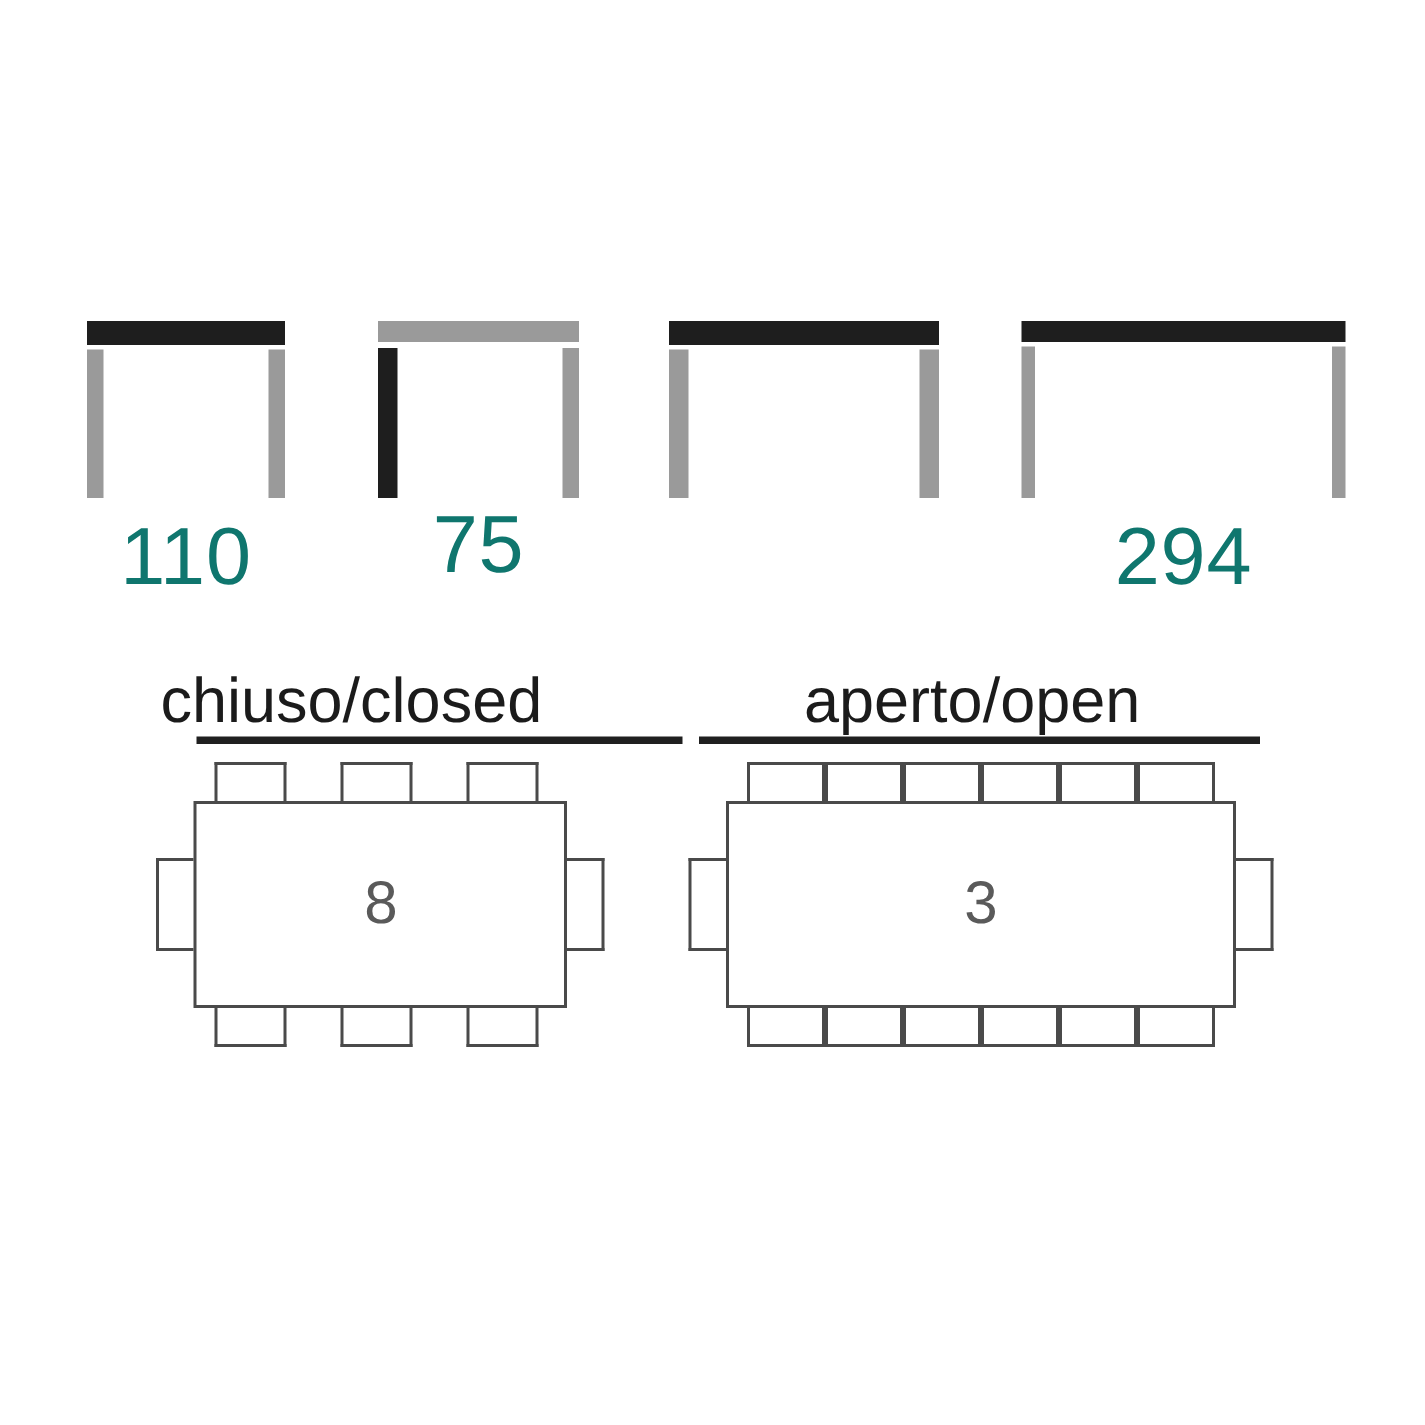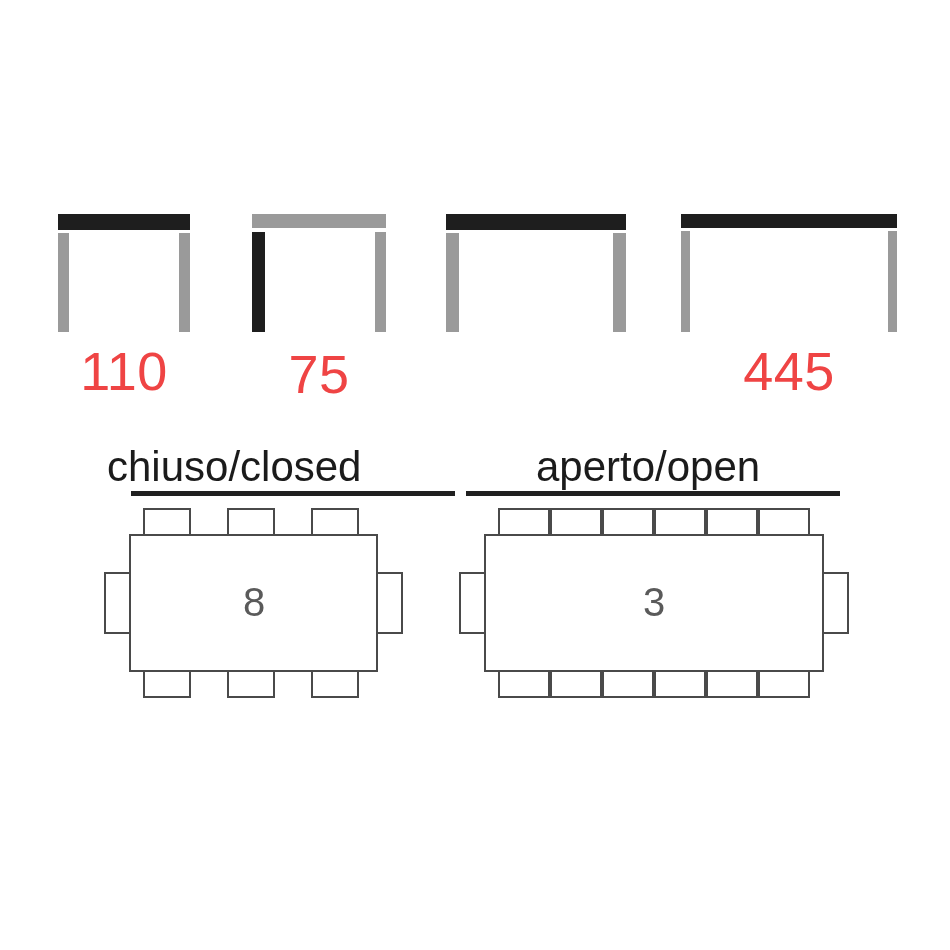--- a/index.html
+++ b/index.html
@@ -32,21 +32,21 @@
   }
   .elev-leg {
     position: absolute;
     top: 0;
   }
 
   
   .dim {
     position: absolute;
     text-align: center;
-    color: #ef4444;
+    color: #0f766e;
     font-size: 54px;
     line-height: 1;
     font-weight: 400;
     letter-spacing: 0.5px;
     white-space: nowrap;
   }
 
   
   .caption {
     position: absolute;
@@ -105,34 +105,34 @@
     <div class="elev-leg" style="left:0px; top:19px; width:11px; height:99px; background:#9a9a9a;"></div>
     <div class="elev-leg" style="right:0px; top:19px; width:11px; height:99px; background:#9a9a9a;"></div>
   </div>
   <div class="dim" style="left:38px; top:344px; width:172px;">110</div>
 
   <div class="elev" style="left:252px; top:214px; width:134px; height:118px;">
     <div class="elev-top" style="height:14px; background:#9a9a9a;"></div>
     <div class="elev-leg" style="left:0px; top:18px; width:13px; height:100px; background:#1e1e1e;"></div>
     <div class="elev-leg" style="right:0px; top:18px; width:11px; height:100px; background:#9a9a9a;"></div>
   </div>
-  <div class="dim" style="left:233px; top:347px; width:172px;">75</div>
+  <div class="dim" style="left:233px; top:336px; width:172px;">75</div>
 
   <div class="elev" style="left:446px; top:214px; width:180px; height:118px;">
     <div class="elev-top" style="height:16px; background:#1e1e1e;"></div>
     <div class="elev-leg" style="left:0px; top:19px; width:13px; height:99px; background:#9a9a9a;"></div>
     <div class="elev-leg" style="right:0px; top:19px; width:13px; height:99px; background:#9a9a9a;"></div>
   </div>
 
   <div class="elev" style="left:681px; top:214px; width:216px; height:118px;">
     <div class="elev-top" style="height:14px; background:#1e1e1e;"></div>
     <div class="elev-leg" style="left:0px; top:17px; width:9px; height:101px; background:#9a9a9a;"></div>
     <div class="elev-leg" style="right:0px; top:17px; width:9px; height:101px; background:#9a9a9a;"></div>
   </div>
-  <div class="dim" style="left:703px; top:344px; width:172px;">445</div>
+  <div class="dim" style="left:703px; top:344px; width:172px;">294</div>
 
   <div class="caption" style="left:107px; top:446px;">chiuso/closed</div>
 
   <div class="caption" style="left:536px; top:446px;">aperto/open</div>
 
   <div class="rule" style="left:131px; top:491px; width:324px; height:5px;"></div>
   <div class="rule" style="left:466px; top:491px; width:374px; height:5px;"></div>
 
   <div class="plan" style="left:99px; top:500px; width:310px; height:200px;">
 

